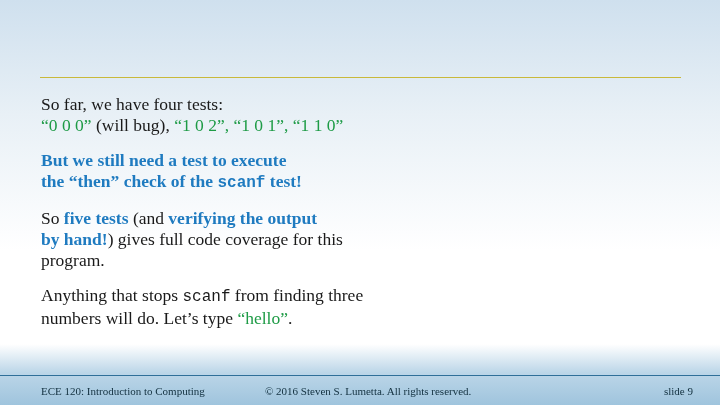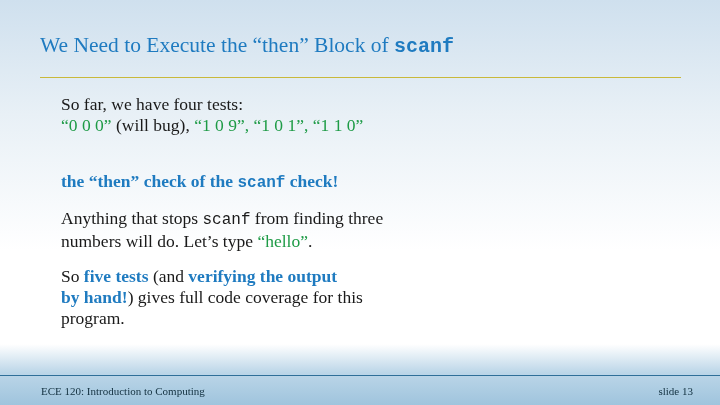--- a/index.html
+++ b/index.html
@@ -44,21 +44,20 @@
     background: #c9b93a;
   }
   .body {
     position: absolute;
     left: 41px;
     top: 94px;
     width: 640px;
     font-size: 17.5px;
     line-height: 21px;
     color: #1a1a1a;
-    margin-left: 20px;
   }
   .para {
     margin: 0 0 14px 0;
   }
   .mono {
     font-family: "Liberation Mono", monospace;
     font-size: 16px;
   }
   .green {
     color: #1E9B46;
@@ -108,49 +107,49 @@
     position: absolute;
     right: 27px;
     top: 0;
   }
 </style>
 </head>
 <body>
 
 <div class="slide">
 
-  <div class="title"><span>We Need to Execute the “then” Block of </span><span class="mono">scanf</span></div>
 
   <div class="title-rule"></div>
 
   <div class="body">
 
     <p class="para">
       <span>So far, we have four tests:</span><br>
-      <span class="green">“0 0 0”</span><span> (will bug), </span><span class="green">“1 0 9”, “1 0 1”, “1 1 0”</span>
+      <span class="green">“0 0 0”</span><span> (will bug), </span><span class="green">“1 0 2”, “1 0 1”, “1 1 0”</span>
     </p>
 
     <p class="para">
-      <br>
-      <span class="blueline">the “then” check of the </span><span class="blueline"><span class="mono">scanf</span></span><span class="blueline"> check!</span>
-    </p>
-
-    <p class="para">
-      <span>Anything that stops </span><span class="mono">scanf</span><span> from finding three</span><br>
-      <span>numbers will do.  Let’s type </span><span class="green">“hello”</span><span>.</span>
+      <span class="blueline">But we still need a test to execute</span><br>
+      <span class="blueline">the “then” check of the </span><span class="blueline"><span class="mono">scanf</span></span><span class="blueline"> test!</span>
     </p>
 
     <p class="para">
       <span>So </span><span class="blue">five tests</span><span> (and </span><span class="blue">verifying the output</span><br>
       <span class="blue">by hand!</span><span>) gives full code coverage for this</span><br>
       <span>program.</span>
     </p>
 
+    <p class="para">
+      <span>Anything that stops </span><span class="mono">scanf</span><span> from finding three</span><br>
+      <span>numbers will do.  Let’s type </span><span class="green">“hello”</span><span>.</span>
+    </p>
+
   </div>
 
   <div class="footer-rule"></div>
 
   <div class="footer">
     <span class="footer-left">ECE 120: Introduction to Computing</span>
-    <span class="footer-right">slide 13</span>
+    <span class="footer-center">© 2016 Steven S. Lumetta.  All rights reserved.</span>
+    <span class="footer-right">slide 9</span>
   </div>
 
 </div>
 
 </body></html>

